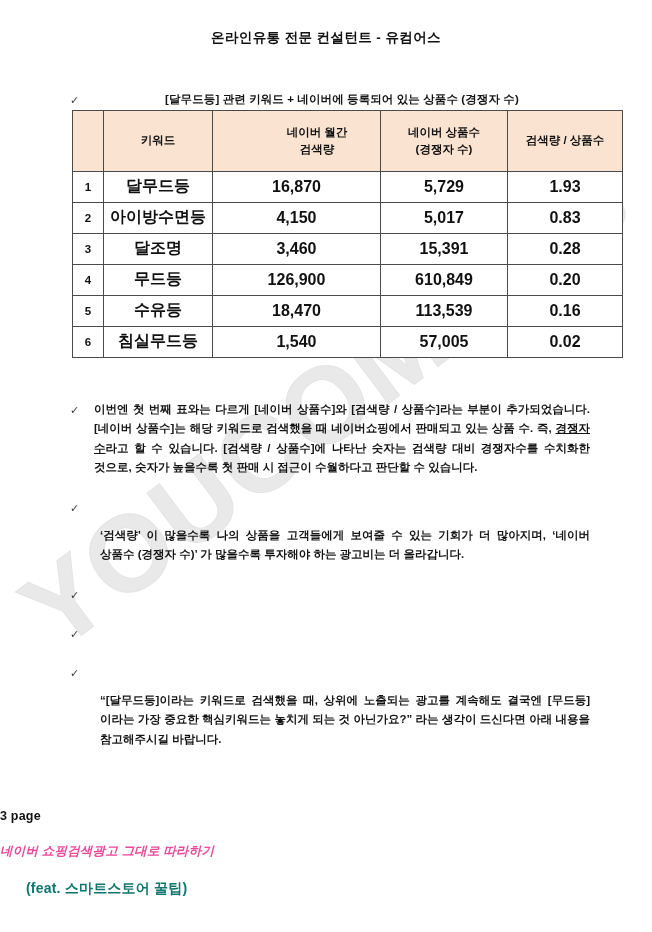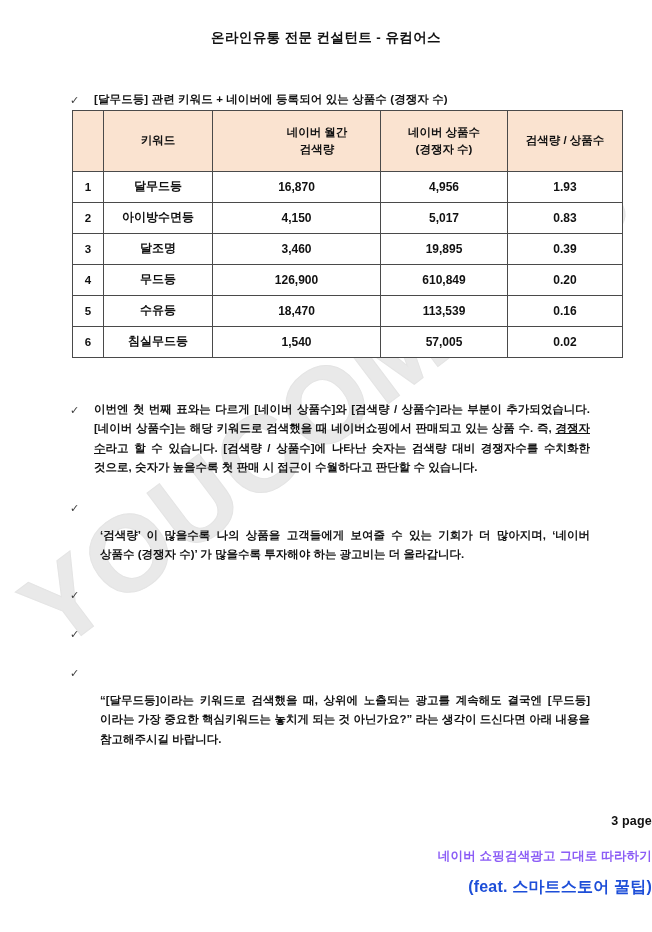--- a/index.html
+++ b/index.html
@@ -95,21 +95,21 @@
   }
   .bullet-body .u {
     text-decoration: underline;
   }
 
   
   #table-caption {
     margin-top: 43px;
   }
   #table-caption .bullet-body {
-    text-align: left;
+    text-align: center;
     letter-spacing: 0.1px;
   }
 
   
   .table-wrap {
     padding: 0 72px 0 72px;
   }
   table.kw-table {
     width: 100%;
     border-collapse: collapse;
@@ -132,21 +132,21 @@
   }
   table.kw-table thead th.col-idx { width: 26px; }
   table.kw-table thead th.col-kw  { width: 104px; }
   table.kw-table thead th.col-vol { width: 122px; padding-left: 43px; }
   table.kw-table thead th.col-prd { width: 122px; }
   table.kw-table thead th.col-rat { width: 110px; }
   table.kw-table tbody td {
     background: #ffffff;
     height: 28px;
     padding: 1px 2px;
-    font-size: 12px;
+    font-size: 16px;
   }
   table.kw-table tbody td.idx {
     font-size: 11.5px;
   }
   .hdr-line { display: block; }
 
   
   #para-1 { margin-top: 42px; }
   #para-2 { margin-top: 20px; }
   #para-3 { margin-top: 20px; }
@@ -157,43 +157,45 @@
   #para-5 .bullet-mark { width: 30px; }
   #para-2 .bullet-body,
   #para-5 .bullet-body { padding-right: 0; margin-top: 28px; }
 
   
   .footer {
     position: absolute;
     left: 0;
     right: 0;
     bottom: 34px;
-    text-align: right;
+    text-align: left;
     z-index: 3;
   }
   .footer-page {
     font-size: 12.5px;
     font-weight: 600;
     color: #111111;
     margin: 0 0 20px 0;
     letter-spacing: 0.2px;
   }
   .footer-line1 {
     font-size: 12.5px;
     font-weight: 700;
-    color: #8b5cf6;
-    margin: 0 0 12px 0;
+    color: #ec4899;
+    margin: 0 0 20px 0;
     letter-spacing: 0.2px;
+    font-style: italic;
   }
   .footer-line2 {
-    font-size: 16px;
-    font-weight: 700;
-    color: #1d4ed8;
+    font-size: 14px;
+    font-weight: 700;
+    color: #0f766e;
     margin: 0;
     letter-spacing: 0.2px;
+    padding-left: 26px;
   }
 </style>
 </head>
 <body>
 
 <div id="page">
 
   <div id="watermark-layer">
     <div class="watermark-text">YOUCOMEUS</div>
   </div>
@@ -222,36 +224,36 @@
               <span class="hdr-line">(경쟁자 수)</span>
             </th>
             <th class="col-rat">검색량 / 상품수</th>
           </tr>
         </thead>
         <tbody id="table-body">
             <tr>
               <td class="idx">1</td>
               <td>달무드등</td>
               <td>16,870</td>
-              <td>4,956</td>
+              <td>5,729</td>
               <td>1.93</td>
             </tr>
             <tr>
               <td class="idx">2</td>
               <td>아이방수면등</td>
               <td>4,150</td>
               <td>5,017</td>
               <td>0.83</td>
             </tr>
             <tr>
               <td class="idx">3</td>
               <td>달조명</td>
               <td>3,460</td>
-              <td>19,895</td>
-              <td>0.39</td>
+              <td>15,391</td>
+              <td>0.28</td>
             </tr>
             <tr>
               <td class="idx">4</td>
               <td>무드등</td>
               <td>126,900</td>
               <td>610,849</td>
               <td>0.20</td>
             </tr>
             <tr>
               <td class="idx">5</td>

